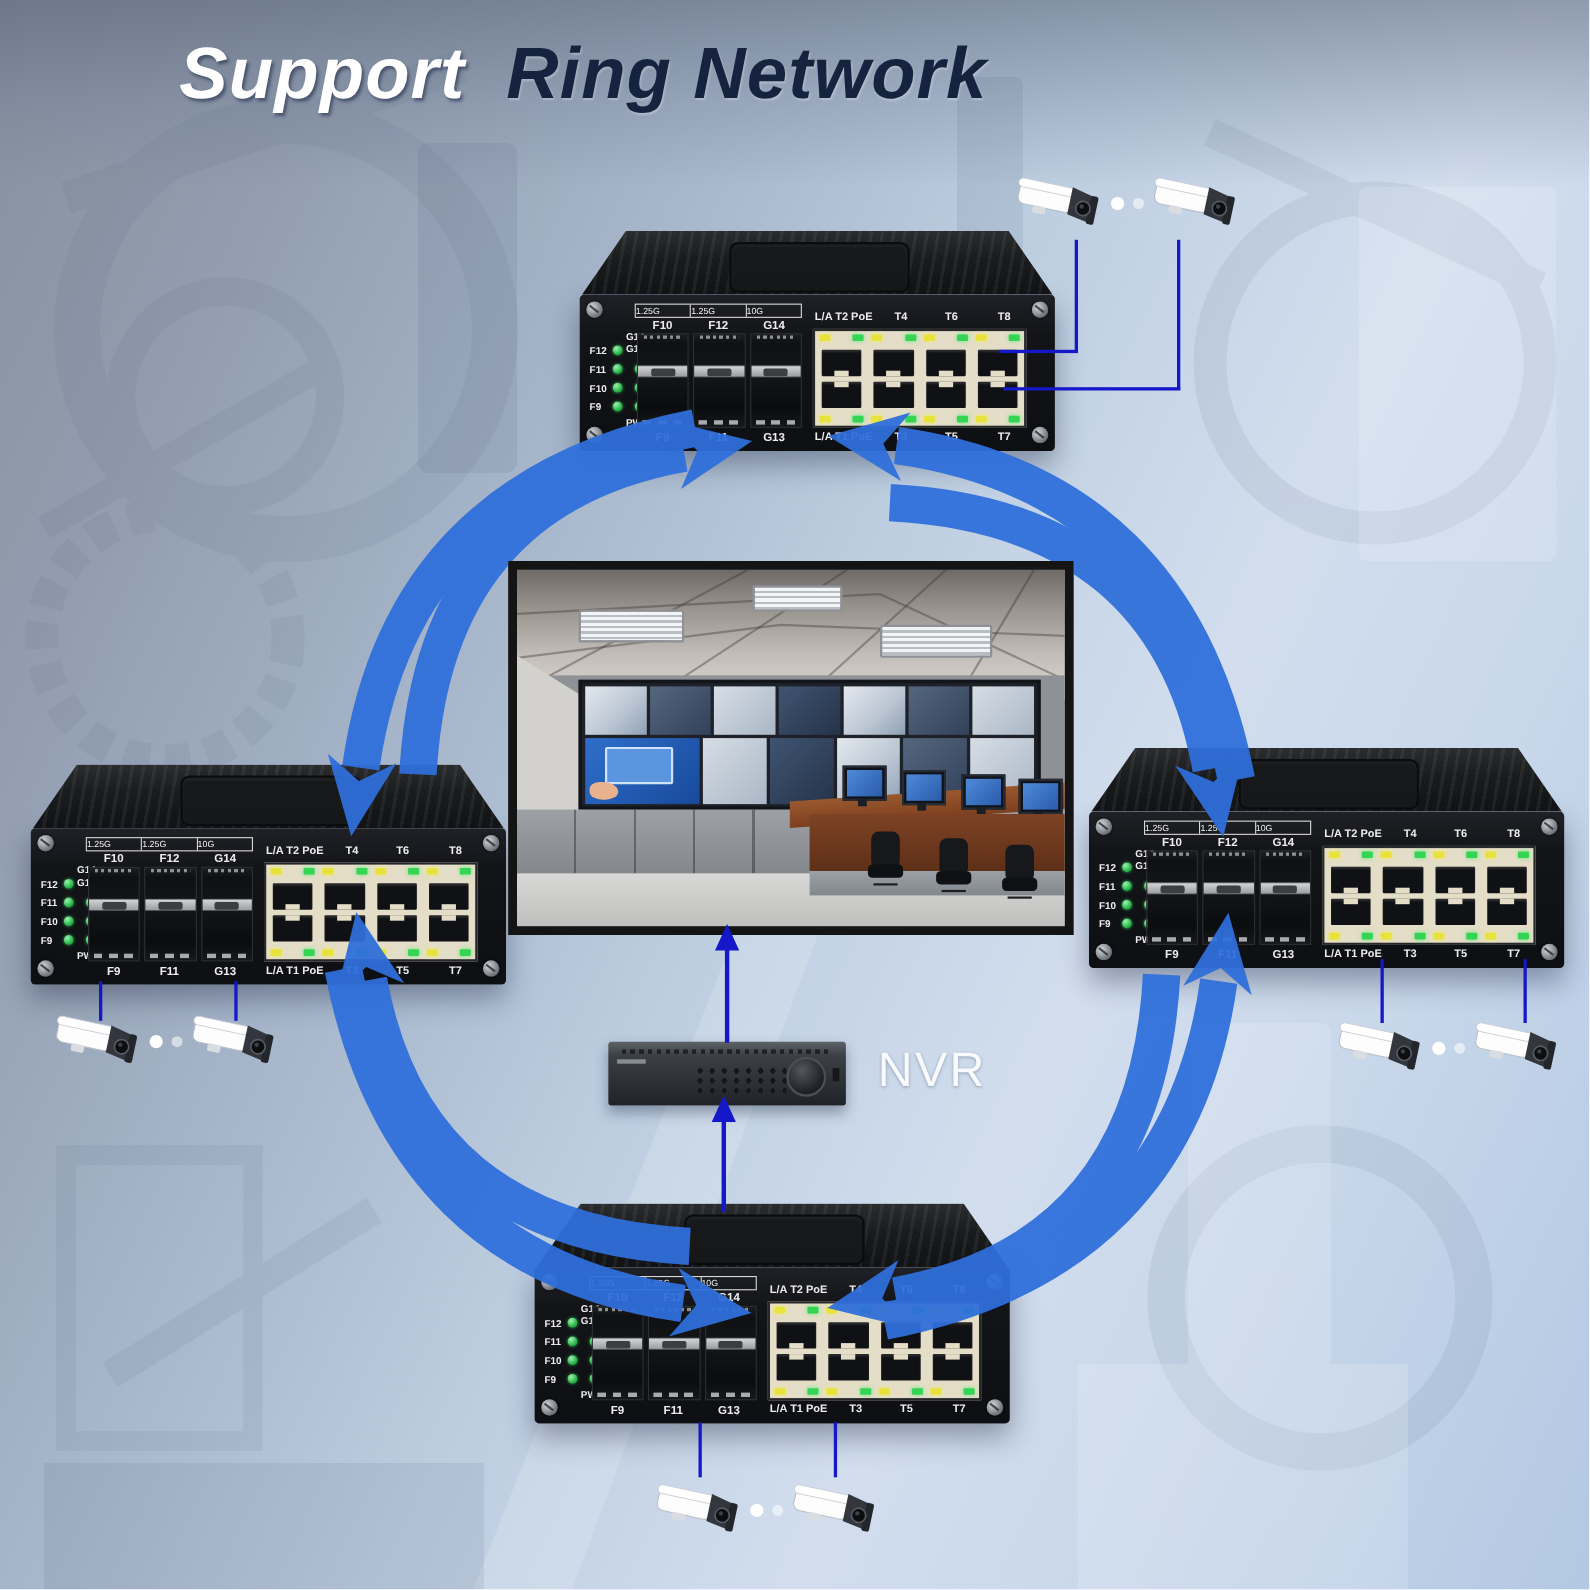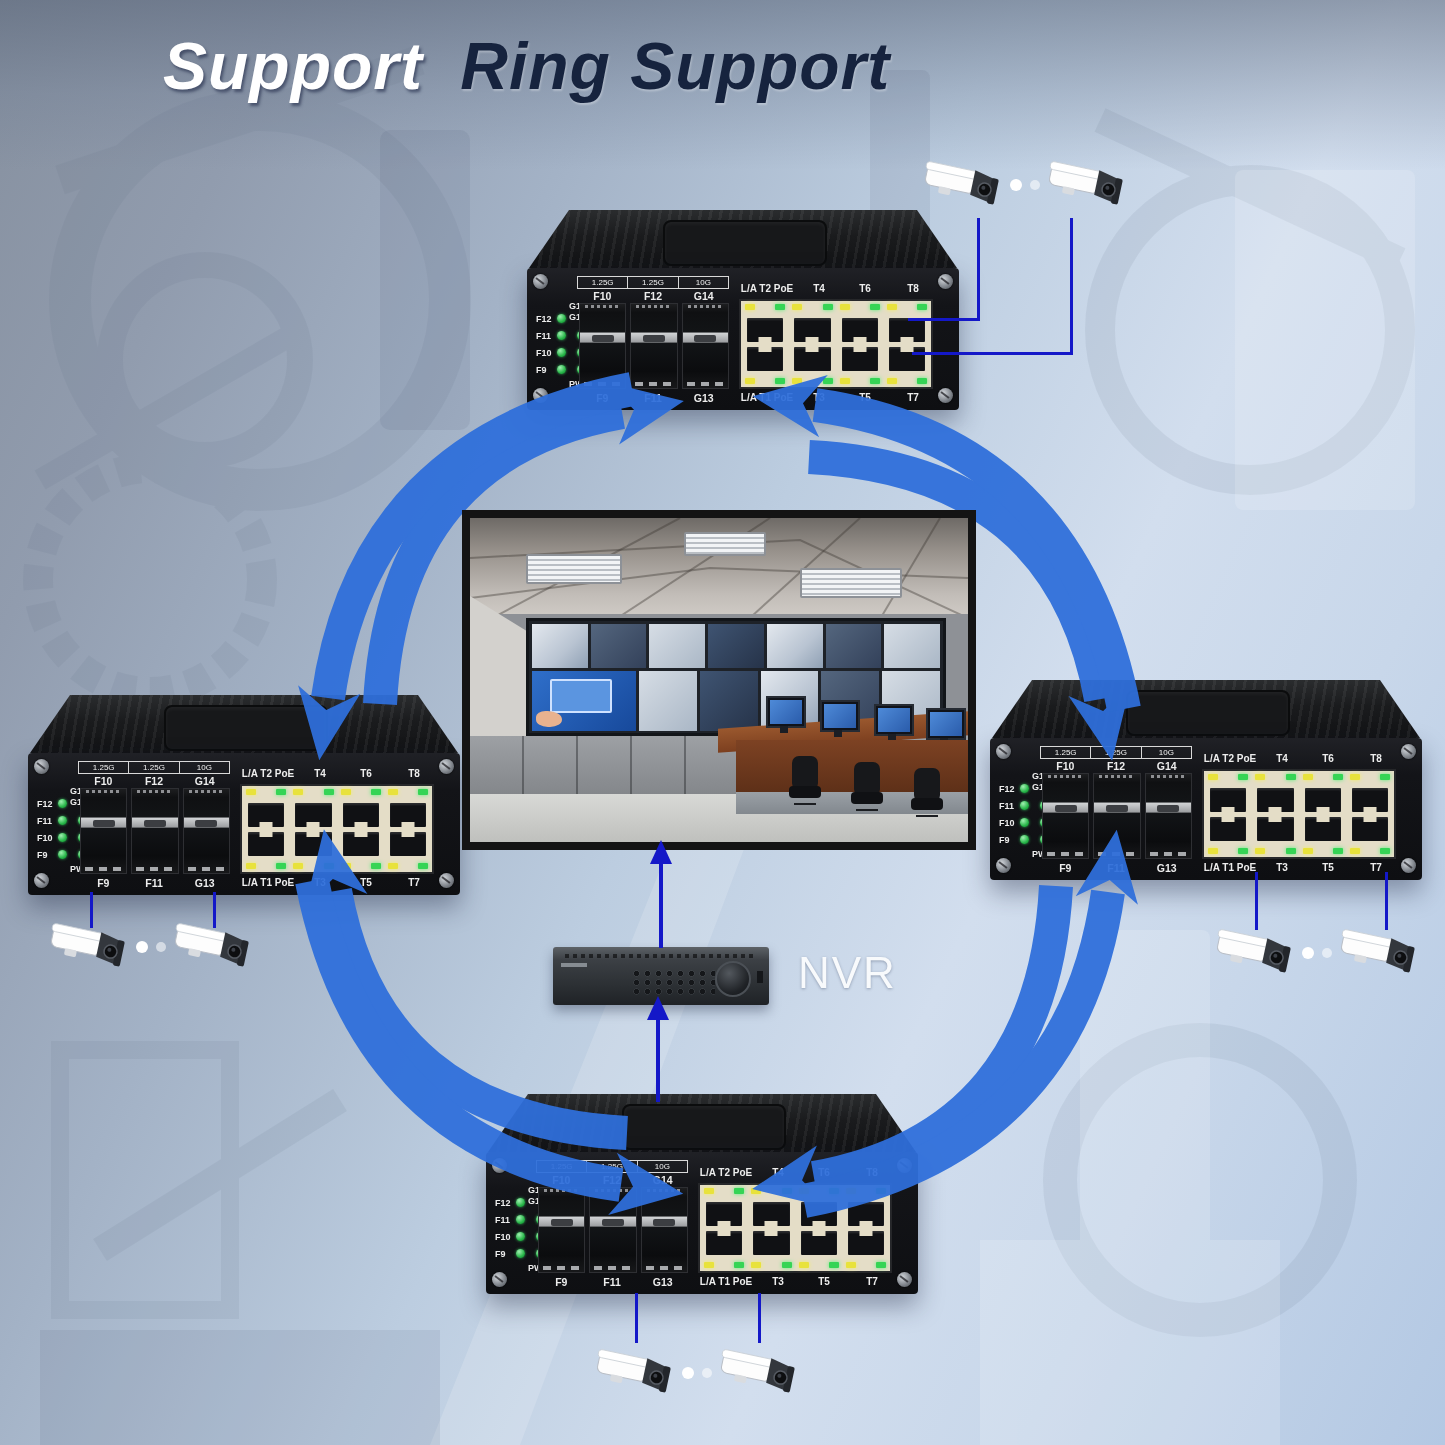--- a/index.html
+++ b/index.html
@@ -32,21 +32,21 @@
   .screw{position:absolute;width:15px;height:15px;border-radius:50%;
     background:radial-gradient(circle at 35% 35%,#d4d8dd,#81868d 55%,#43474d);box-shadow:0 0 2px #000;}
   .screw::after{content:"";position:absolute;left:2px;top:6px;width:10px;height:2px;background:rgba(40,40,45,.8);transform:rotate(38deg);}
   .screw.tl{left:6px;top:6px}.screw.tr{right:6px;top:6px}.screw.bl{left:6px;bottom:7px}.screw.br{right:6px;bottom:7px}
   .ledblk{position:absolute;left:2px;top:0;width:64px;height:142px;font-size:9px;font-weight:700;}
   .llab{position:absolute;left:7px;}
   .ldot{position:absolute;width:9px;height:9px;border-radius:50%;
     background:radial-gradient(circle at 35% 30%,#9ff0b0,#27b548 60%,#0d7a2a);box-shadow:0 0 3px rgba(60,230,110,.7);}
   .speedstrip{position:absolute;left:50px;top:8px;width:152px;height:13px;display:flex;
     border:1px solid #d9d9d9;box-sizing:border-box;}
-  .speedstrip span{flex:1;text-align:center;font-size:8px;line-height:11px;color:#f2f2f2;border-right:1px solid #d9d9d9;}
+  .speedstrip span{flex:1;font-size:8px;line-height:11px;color:#f2f2f2;border-right:1px solid #d9d9d9;}
   .speedstrip span:last-child{border-right:none;}
   .sfplabels{position:absolute;left:50px;width:152px;display:flex;font-size:10.5px;font-weight:700;}
   .sfplabels span{flex:1;text-align:center;}
   .sfplabels.top{top:22px}.sfplabels.bot{top:124px}
   .cages{position:absolute;left:52px;top:35px;width:150px;height:86px;display:flex;gap:4px;}
   .sfpcol{position:relative;flex:1;border:1px solid #2e2f33;box-sizing:border-box;
     background:linear-gradient(180deg,#1d1e20 0,#0f1012 10%,#121416 33%,#cfd1d3 35%,#9ea0a3 45%,#121417 47%,#0b0c0e 80%,#17181a 100%);}
   .sfpcol::before{content:"";position:absolute;top:1px;left:5px;right:5px;height:3px;
     background:repeating-linear-gradient(90deg,#8f9094 0 3px,transparent 3px 6px);}
   .sfpcol::after{content:"";position:absolute;bottom:2px;left:4px;right:4px;height:4px;
@@ -800,16 +800,16 @@
       <rect x="68" y="12" width="7" height="26" rx="2" fill="#23262b"></rect>
       <circle cx="63" cy="25" r="6.5" fill="#0d0e10" stroke="#565b63" stroke-width="1.5"></circle>
       <circle cx="61.5" cy="23.5" r="2" fill="#3c4048"></circle>
       <rect x="18" y="31" width="12" height="7" rx="2" fill="#d9dce0"></rect>
     </g>
   </svg>
 </div>
 
   <div class="title">
     <span class="w1">Support</span>
-    <span class="w2">Ring Support</span>
+    <span class="w2">Ring Network</span>
   </div>
 
 </div>
 
 </body></html>

